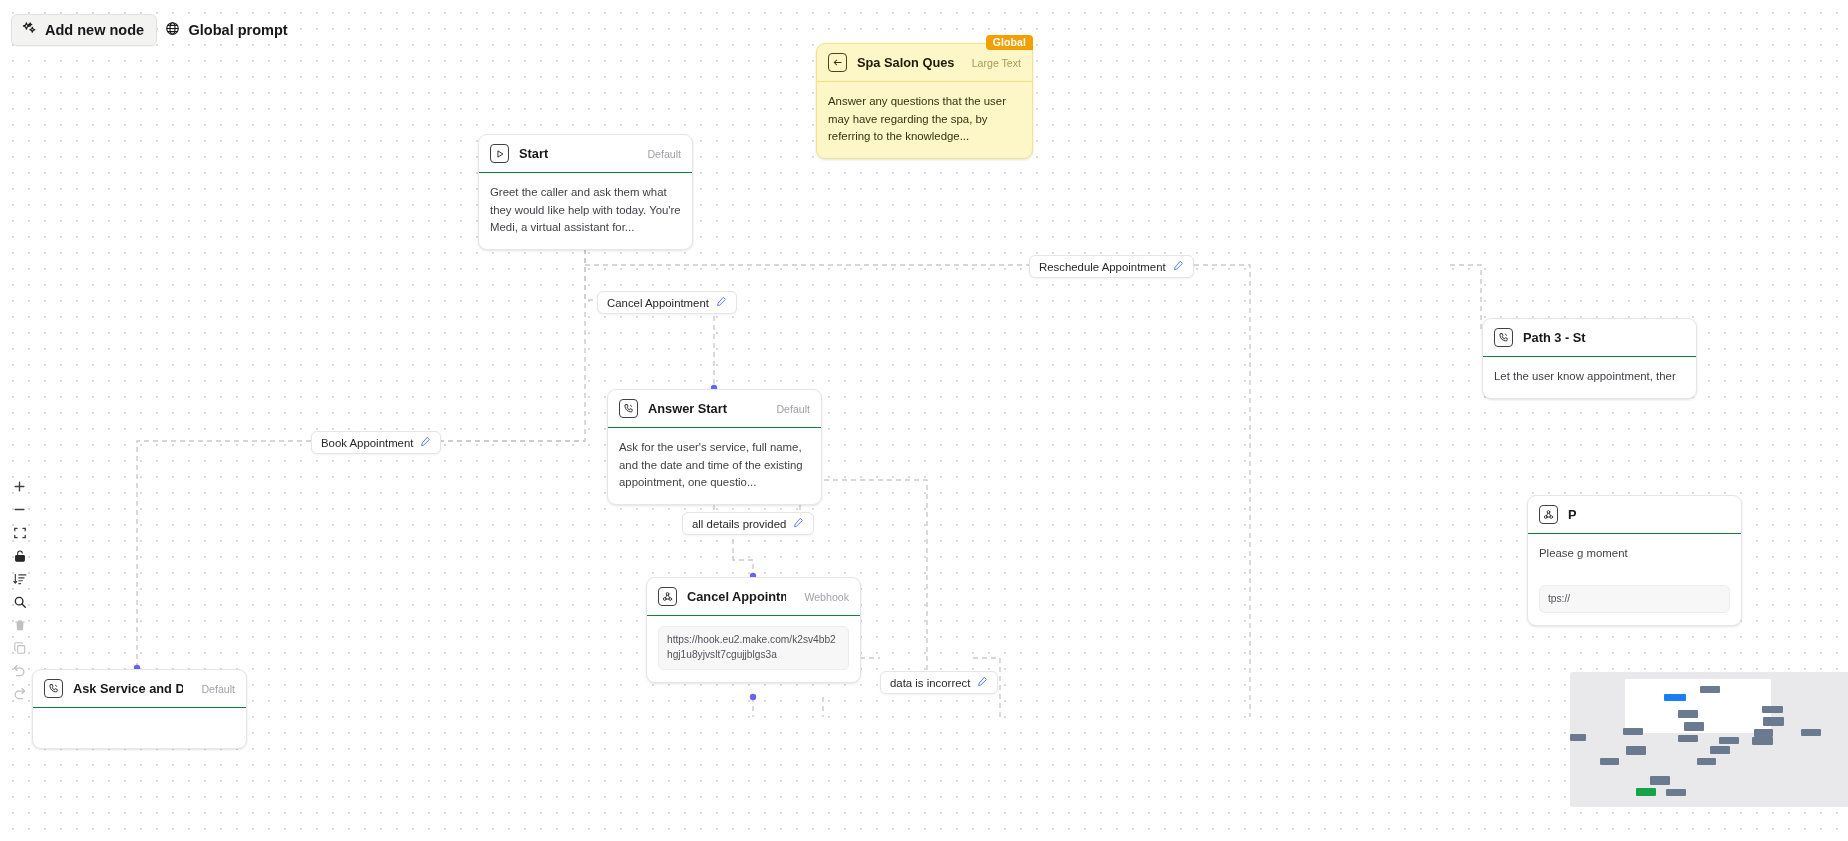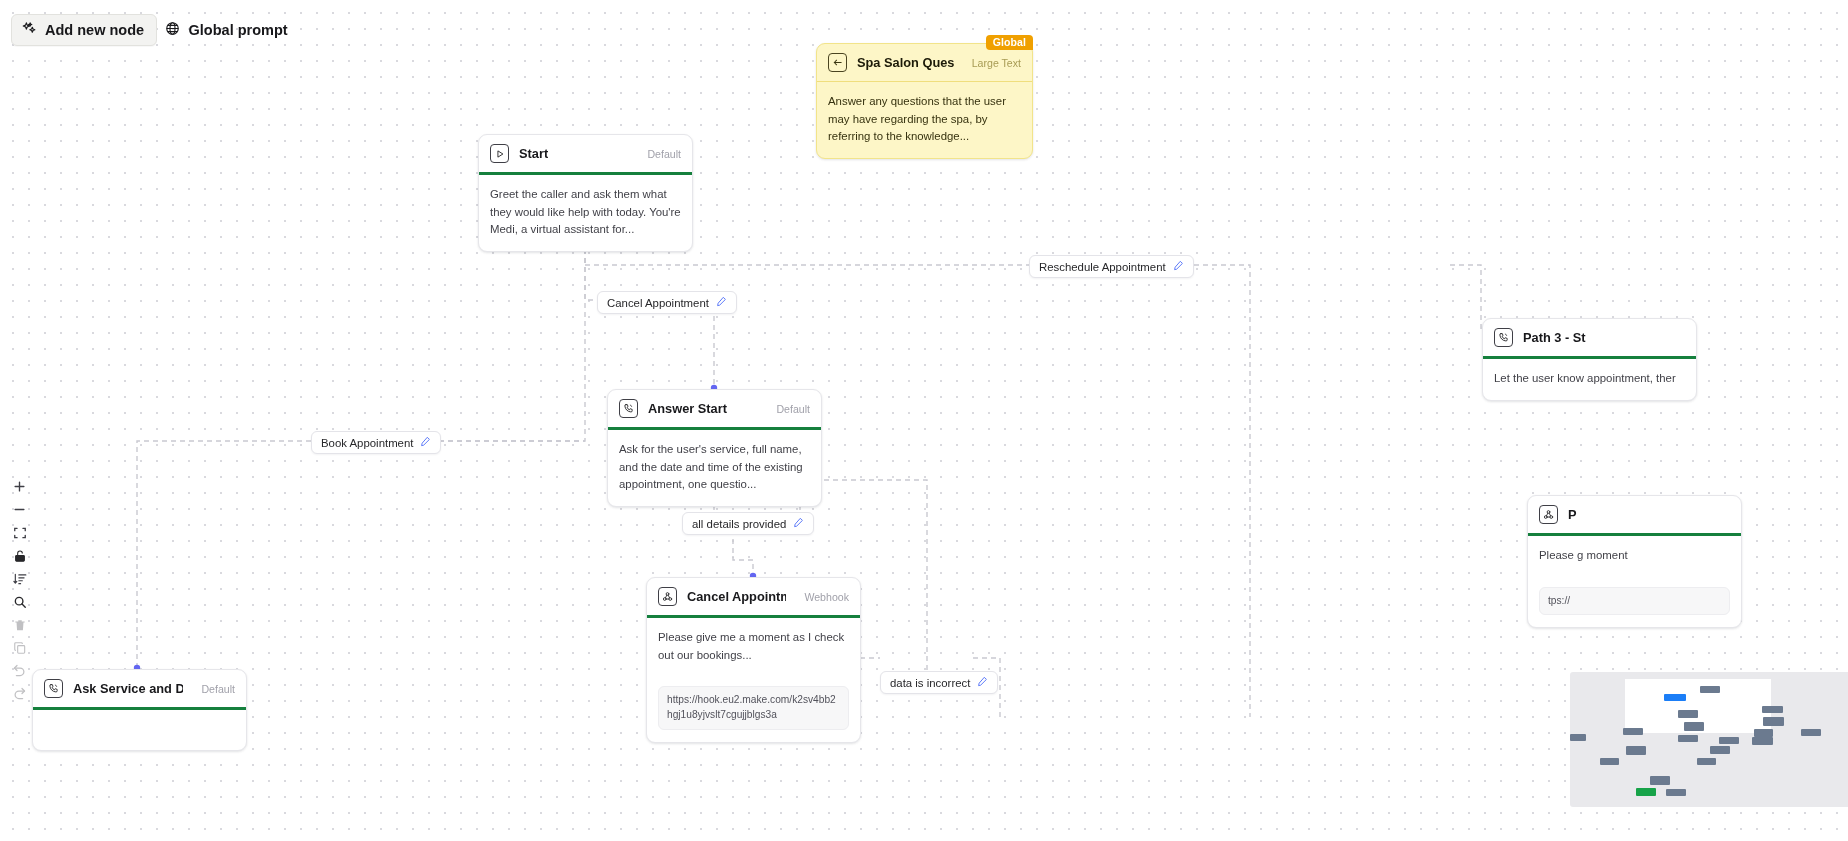--- a/index.html
+++ b/index.html
@@ -58,21 +58,21 @@
     position: absolute;
     background: #ffffff;
     border: 1px solid #e6e6ea;
     border-radius: 9px;
     box-shadow: 0 1px 3px rgba(16,24,40,.07), 0 1px 2px rgba(16,24,40,.05);
     z-index: 20;
   }
   .node-head {
     display: flex; align-items: center;
     padding: 9px 11px;
-    border-bottom: 3px solid #15803d;
+    border-bottom: 1px solid #15803d;
     gap: 10px;
   }
   .node-icon {
     width: 19px; height: 19px; flex: 0 0 19px;
     border: 1.6px solid #3f3f46;
     border-radius: 4px;
     display: flex; align-items: center; justify-content: center;
     color: #27272a;
   }
   .node-title {
@@ -345,21 +345,20 @@
         <svg width="11" height="11" viewBox="0 0 24 24" fill="none" stroke="currentColor" stroke-width="1.9" stroke-linecap="round">
           <circle cx="12" cy="6.5" r="3"></circle>
           <circle cx="6" cy="17.5" r="3"></circle>
           <circle cx="18" cy="17.5" r="3"></circle>
           <path d="M10.4 9.2 L7.6 14.8 M13.6 9.2 L16.4 14.8 M9 17.5 H15"></path>
         </svg>
       </span>
       <span class="node-title">Cancel Appointment</span>
       <span class="node-badge">Webhook</span>
     </div>
-    <div class="node-body">Please give me a moment as I check out our bookings...</div>
     <div style="padding:0 11px 12px 11px;">
       <div class="node-url">https://hook.eu2.make.com/k2sv4bb2hgj1u8yjvslt7cgujjblgs3a</div>
     </div>
   </div>
 
   <div class="node" style="left:32px; top:669px; width:215px;">
     <div class="node-head">
       <span class="node-icon">
         <svg width="11" height="11" viewBox="0 0 24 24" fill="none" stroke="currentColor" stroke-width="2" stroke-linecap="round" stroke-linejoin="round">
           <path d="M6.5 3.5 L9.5 3.5 L11 8 L8.8 9.8 a11 11 0 0 0 5 5 L15.6 12.5 L20 14 V17 a2.5 2.5 0 0 1 -2.7 2.5 C10 19 4.6 13.6 4 6.2 A2.5 2.5 0 0 1 6.5 3.5 Z"></path>

